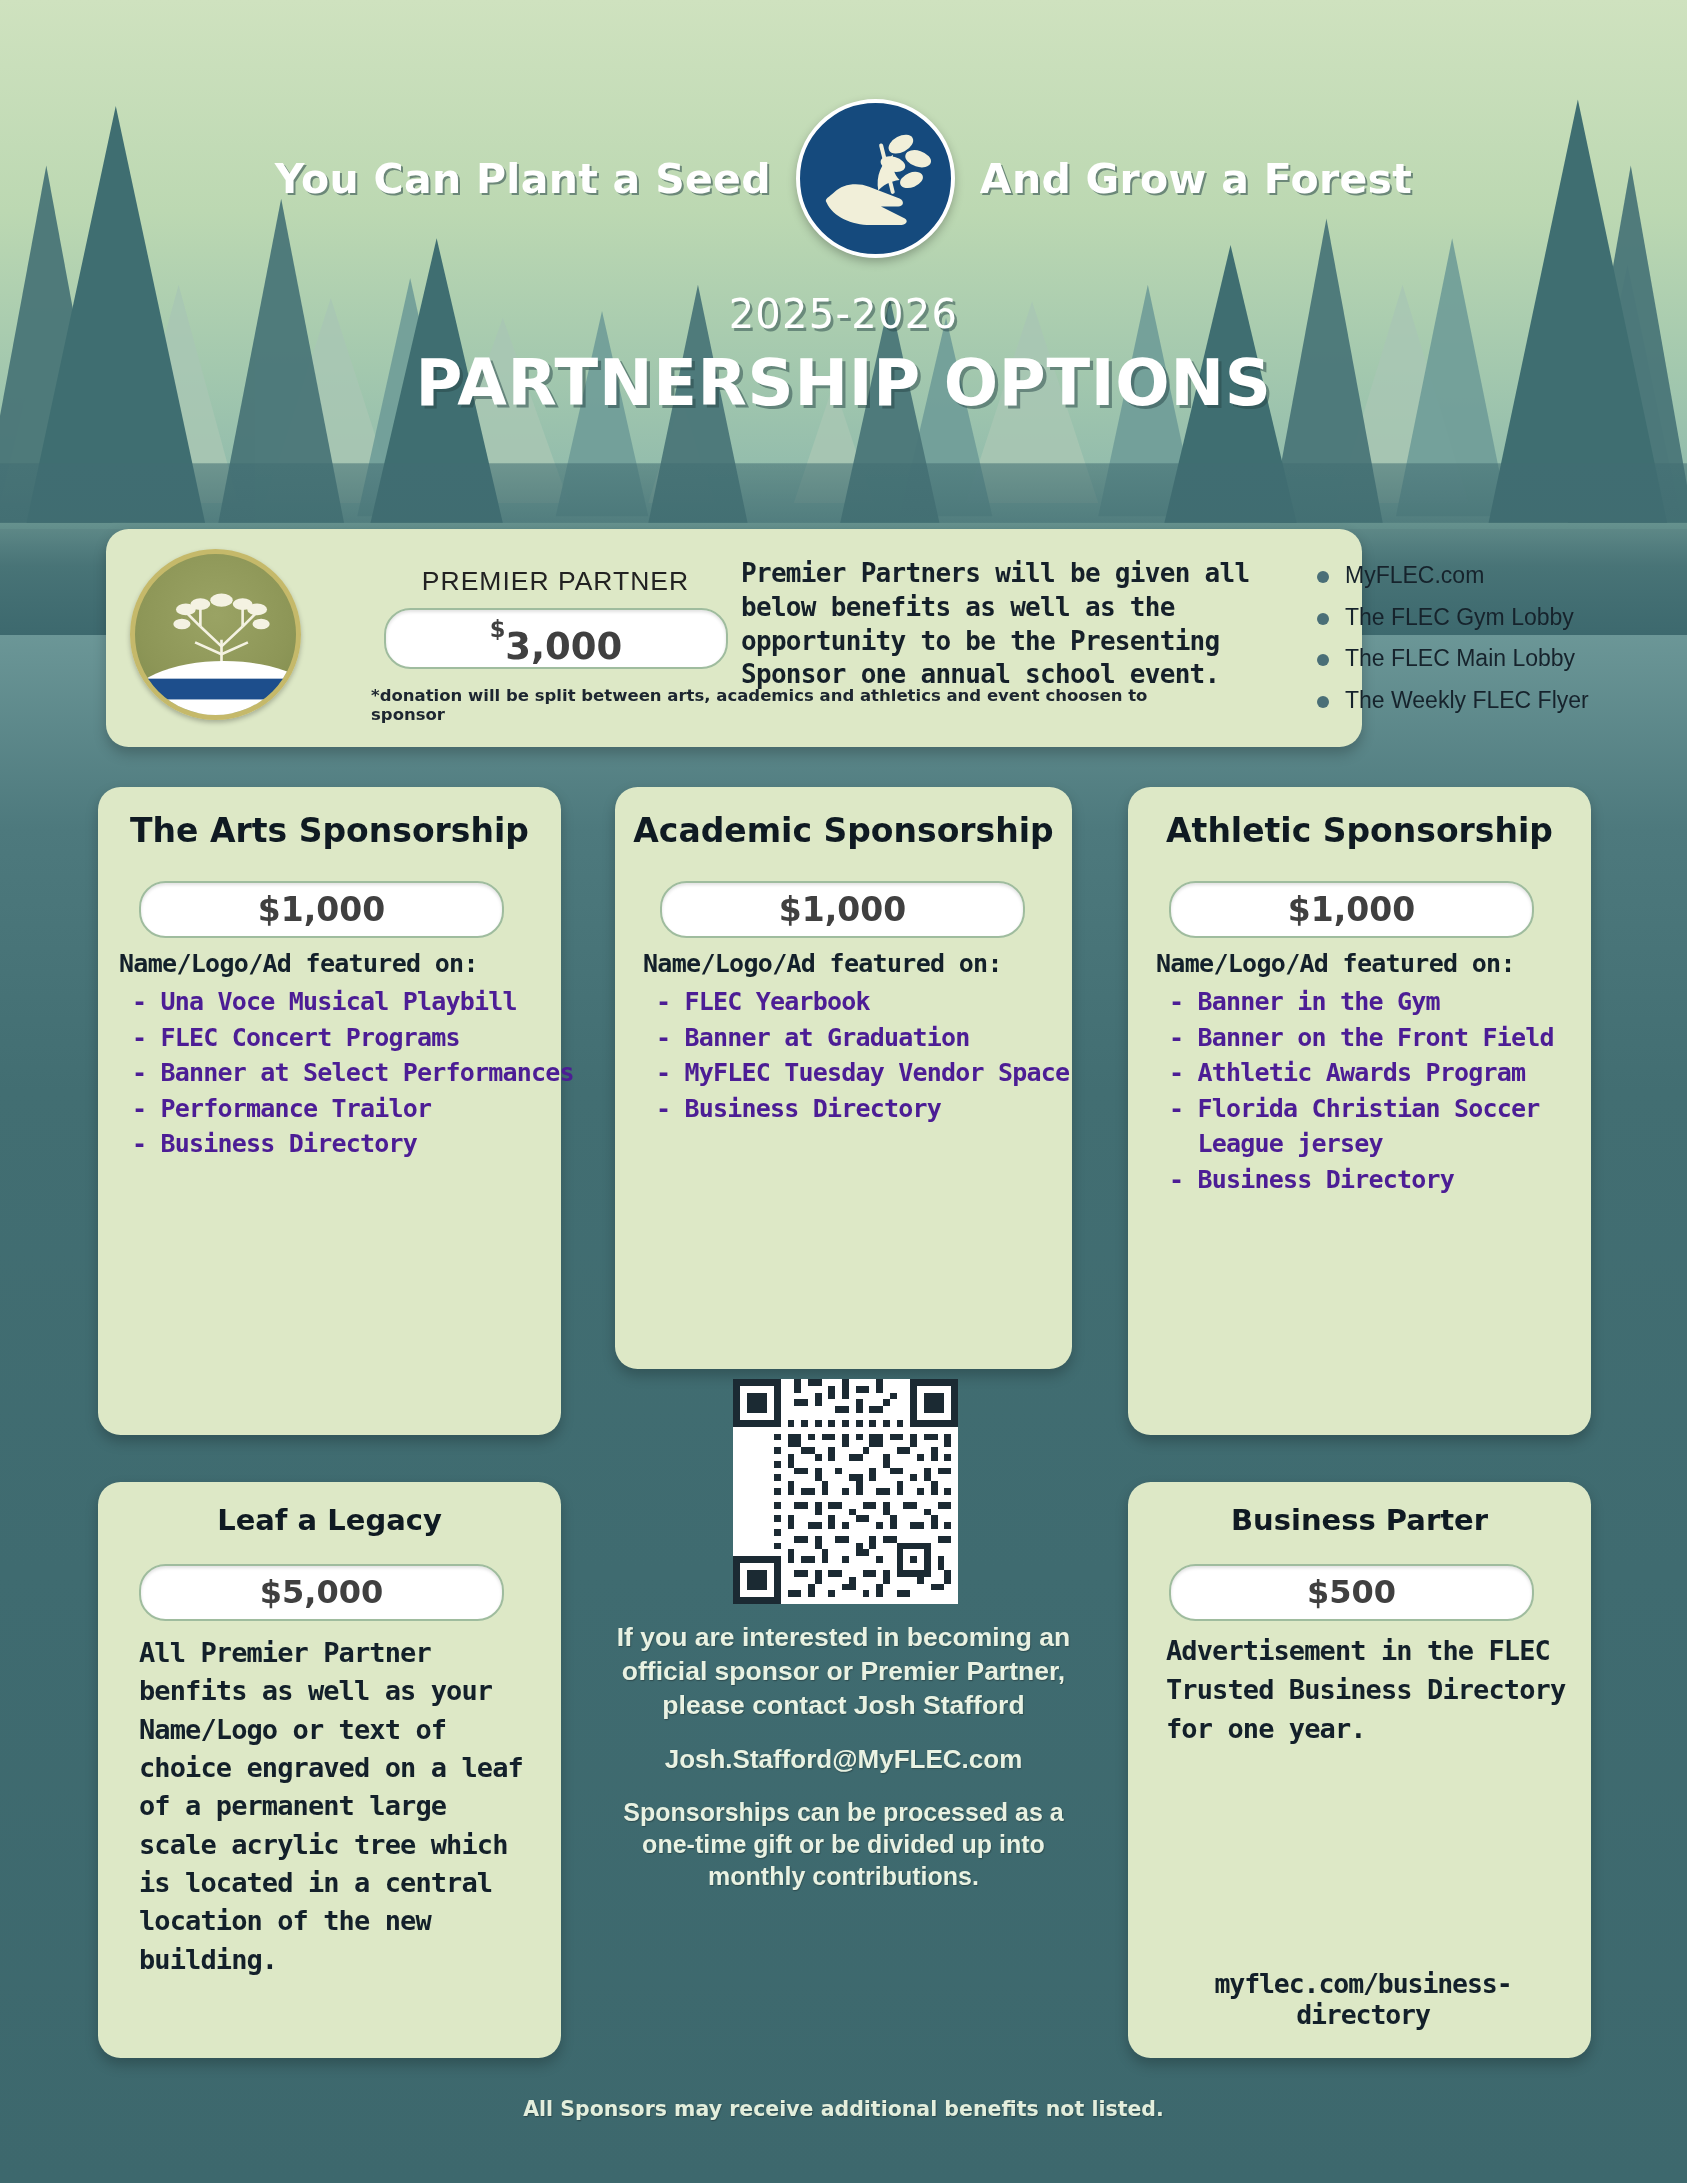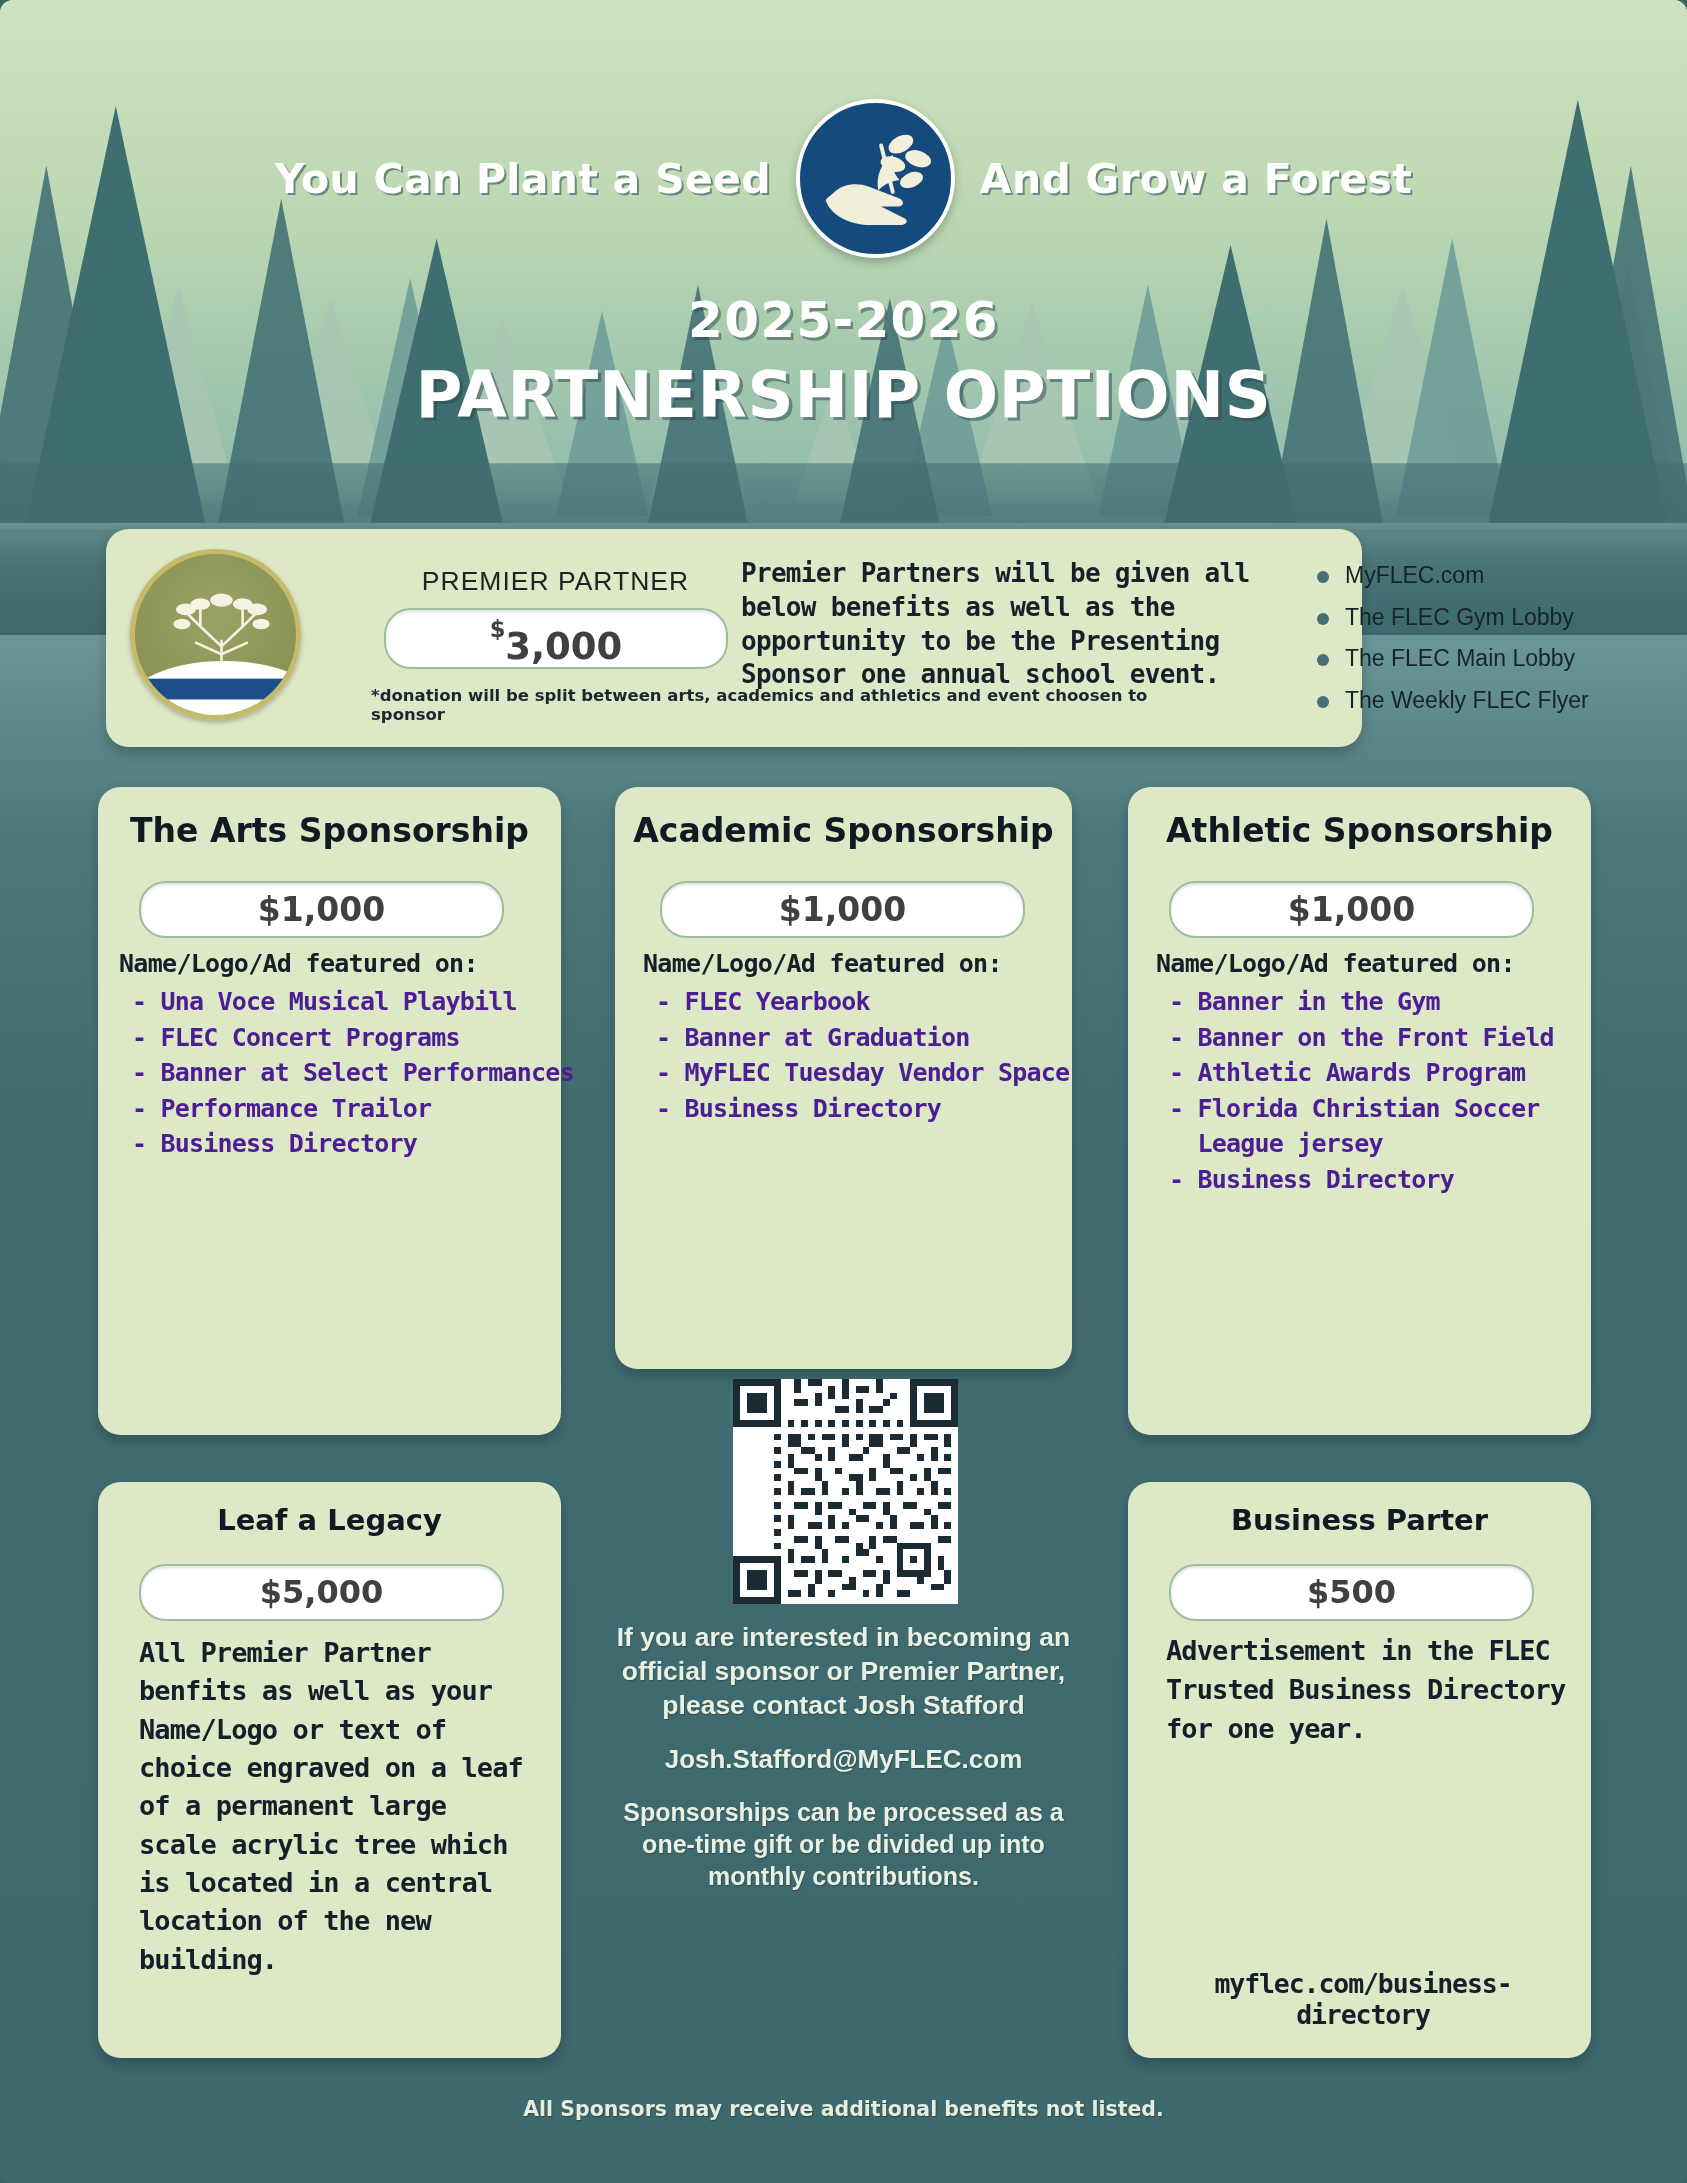--- a/index.html
+++ b/index.html
@@ -11,21 +11,20 @@
     overflow: hidden;
     position: relative;
   }
 
   
   .page {
     position: relative;
     width: 1687px; height: 2183px;
     background: linear-gradient(180deg,#bcd6ae 0%, #bcd6ae 10%, #9cc0ad 18%, #6f9a9a 28%, #4d797d 38%, #426e72 50%, #3f6b70 72%, #3d686d 100%);
     overflow: hidden;
-    border-radius: 13px;
   }
   .sky {
     position:absolute; left:0; top:0; width:1687px; height:529px;
     background: linear-gradient(180deg,#cfe2bf 0%, #bcd8b2 40%, #a3c8ae 70%, #8ab6ab 100%);
   }
   .forest {
     position:absolute; left:0; top:0; width:1687px; height:523px;
     overflow:hidden;
   }
   .forest svg { display:block; }
@@ -58,21 +57,21 @@
     box-shadow: 0 4px 9.3px rgba(0,0,0,0.25);
     flex: 0 0 auto;
   }
   .seed-badge svg { position:absolute; left:0; top:0; }
 
   .title-wrap {
     position:absolute; top:291px; left:0; width:1687px; text-align:center;
   }
   .year {
     font-family:"DejaVu Sans", sans-serif;
-    font-weight:bold; font-size:50px; color:#ffffff;
+    font-weight:normal; font-size:40px; color:#ffffff;
     letter-spacing: 1.3px;
     text-shadow: 2.6px 2.6px 0 rgba(40,70,72,0.5);
     text-align: center;
   }
   .main-title {
     font-family:"DejaVu Sans", sans-serif;
     font-weight:bold; font-size:64px; color:#ffffff;
     letter-spacing: 0.7px; margin-top: 9.3px;
     text-shadow: 3.3px 3.3px 0 rgba(40,70,72,0.5);
   }

